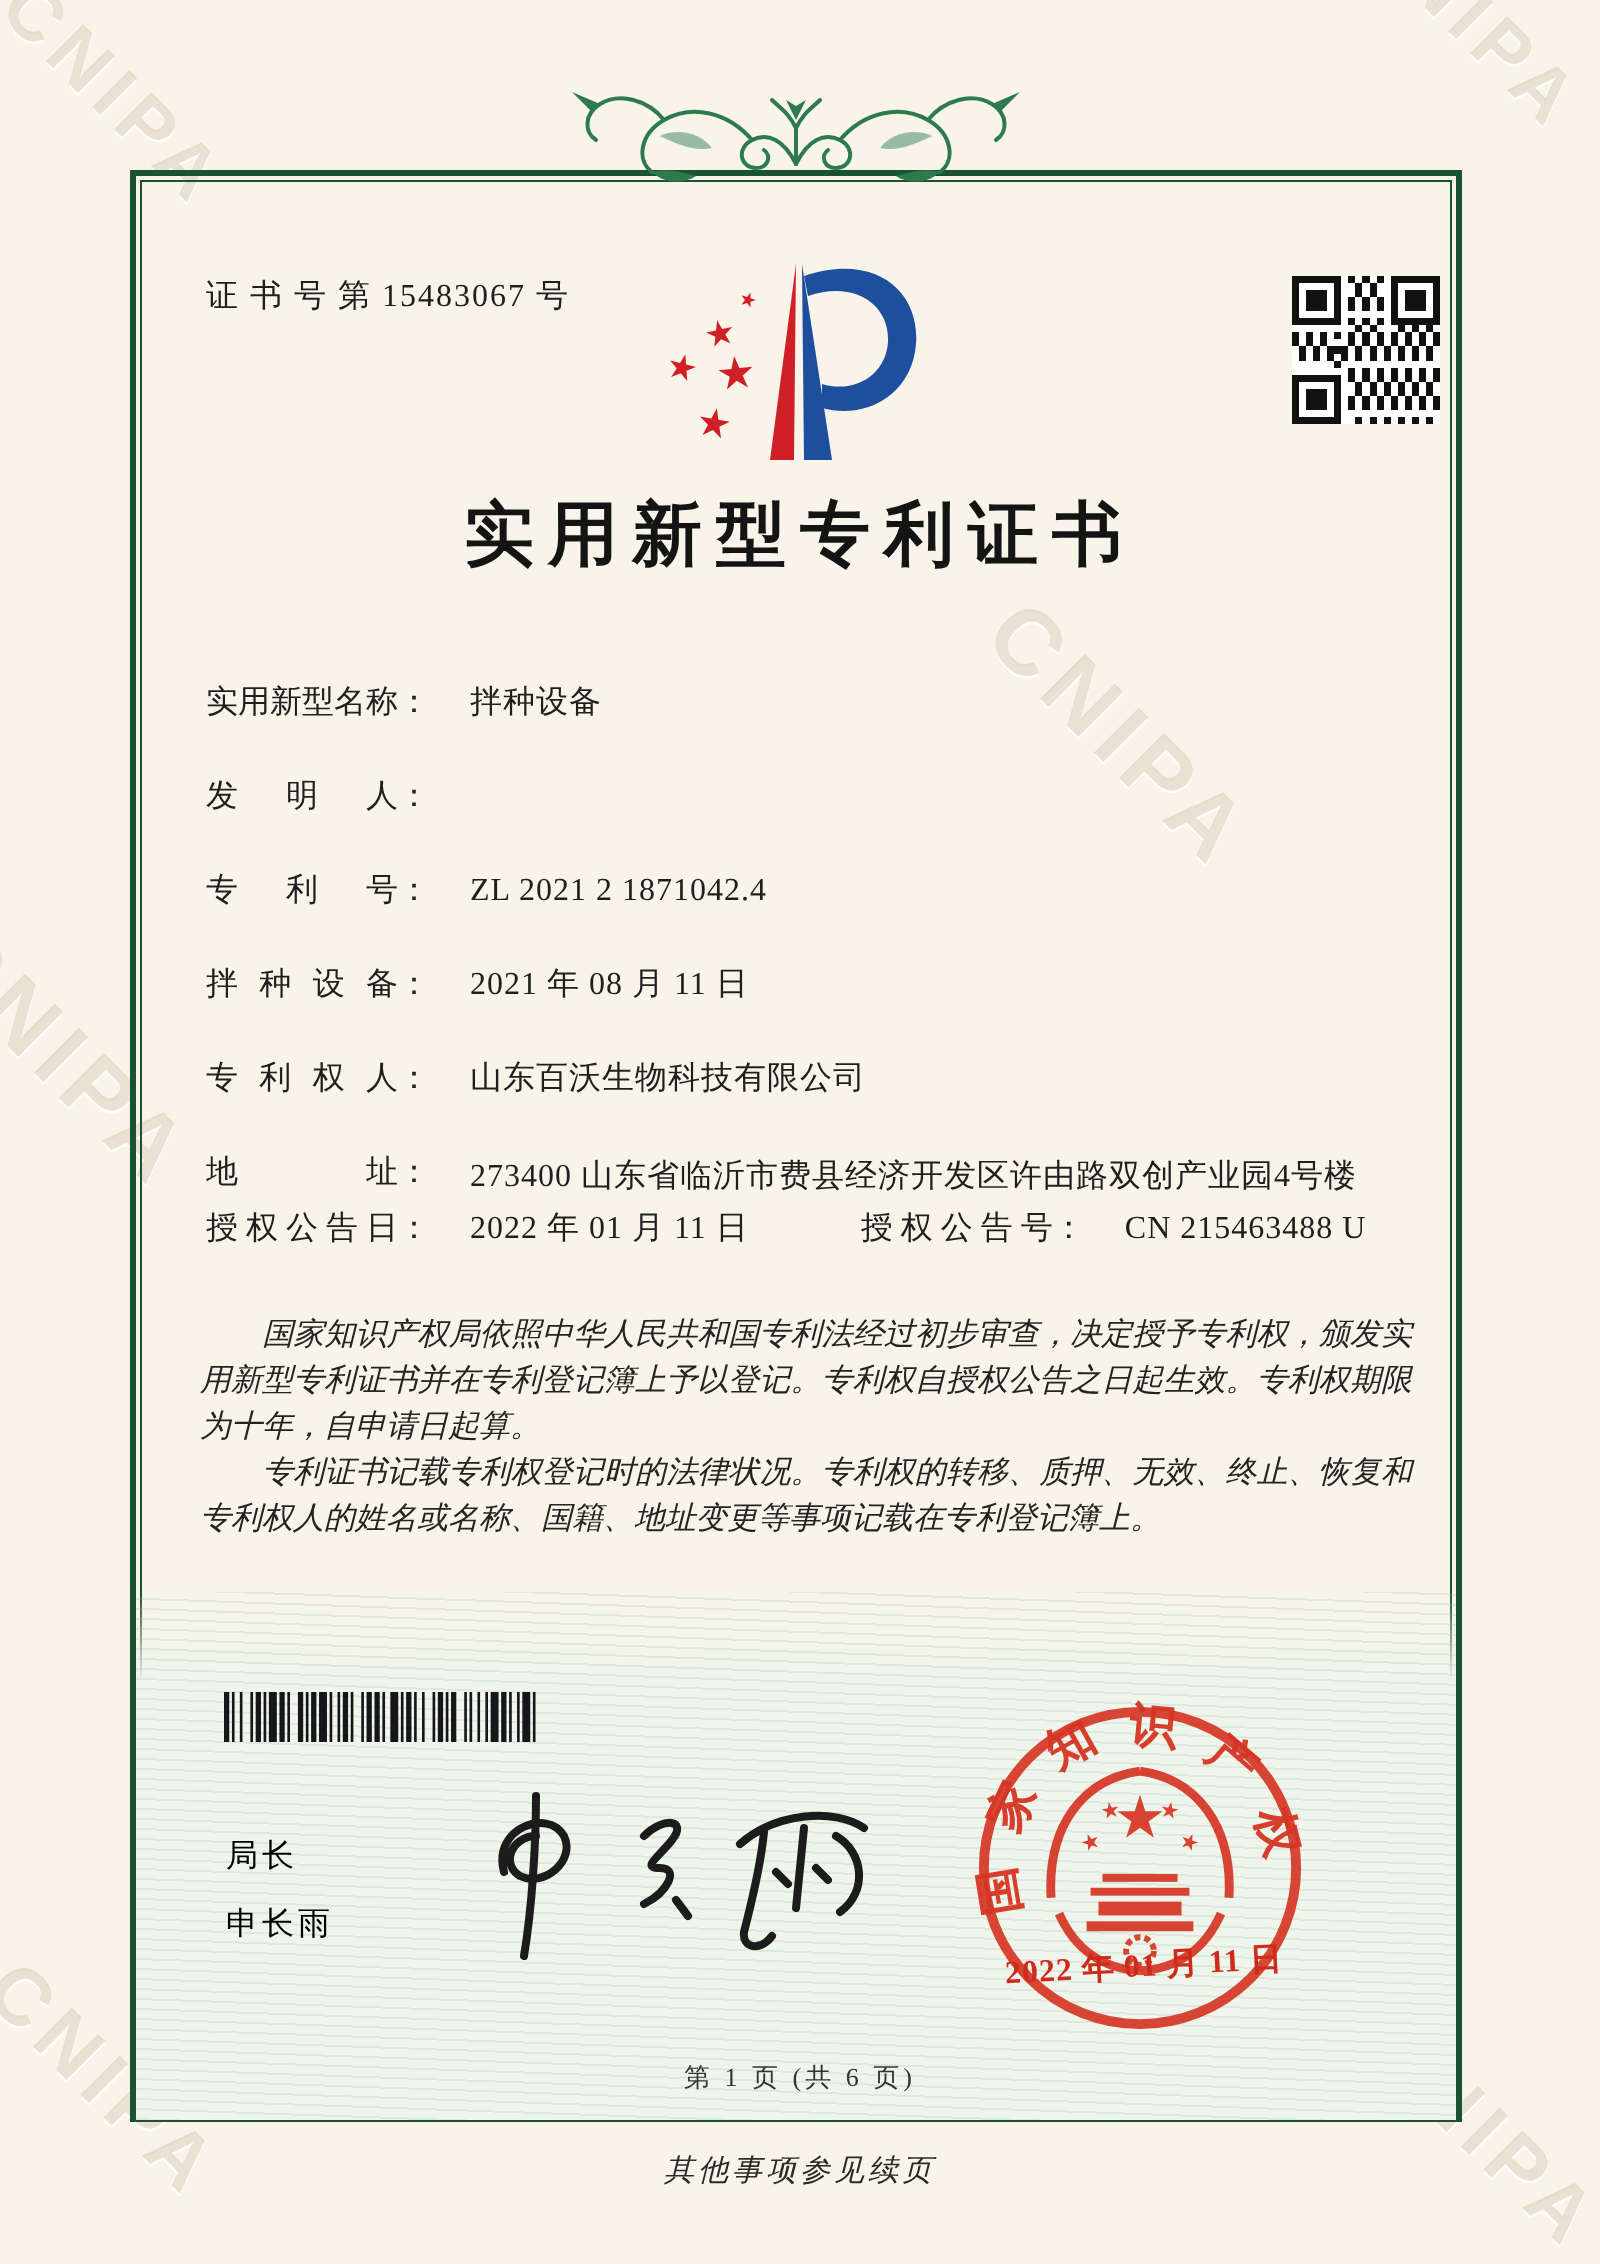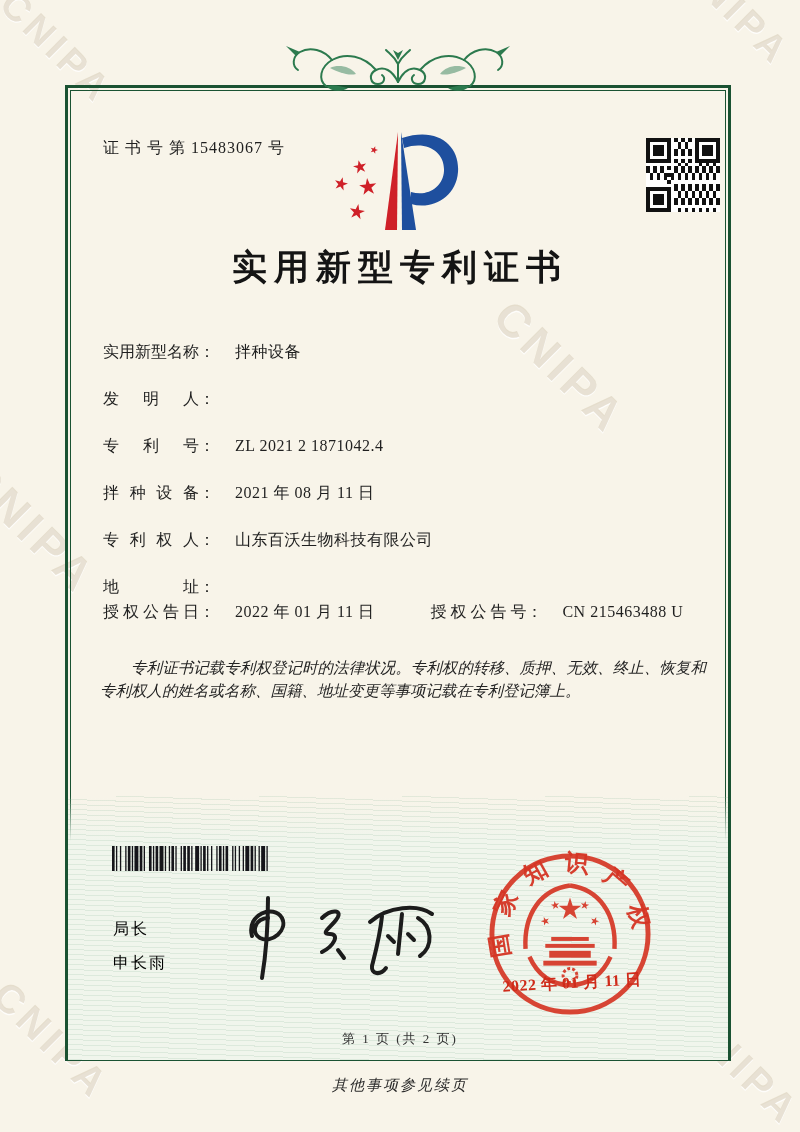--- a/index.html
+++ b/index.html
@@ -407,34 +407,36 @@
       <span class="fvalue">2021 年 08 月 11 日</span>
     </div>
     <div class="frow">
       <span class="flabel">专利权人</span>
         <span class="fcolon">：</span>
       <span class="fvalue">山东百沃生物科技有限公司</span>
     </div>
     <div class="frow addr">
       <span class="flabel">地址</span>
         <span class="fcolon">：</span>
+      <span class="fvalue">273400 山东省临沂市费县经济开发区许由路双创产业园4号楼</span>
     </div>
     <div class="frow grant-row">
       <span class="flabel">授权公告日</span>
         <span class="fcolon">：</span>
       <span class="fvalue">2022 年 01 月 11 日</span>
       <span class="grant-right">
         <span class="flabel">授权公告号</span>
           <span class="fcolon">：</span>
         <span class="fvalue">CN 215463488 U</span>
       </span>
     </div>
   </div>
 
   <div class="paras">
+    <p>　　国家知识产权局依照中华人民共和国专利法经过初步审查，决定授予专利权，颁发实用新型专利证书并在专利登记簿上予以登记。专利权自授权公告之日起生效。专利权期限为十年，自申请日起算。</p>
     <p>　　专利证书记载专利权登记时的法律状况。专利权的转移、质押、无效、终止、恢复和专利权人的姓名或名称、国籍、地址变更等事项记载在专利登记簿上。</p>
   </div>
 
   <svg class="barcode" id="barcode-svg" viewBox="0 0 208 25" preserveAspectRatio="none">
       <rect x="0" y="0" width="2.64" height="25" fill="#15151a"></rect>
       <rect x="3.96" y="0" width="1.32" height="25" fill="#15151a"></rect>
       <rect x="7.92" y="0" width="1.32" height="25" fill="#15151a"></rect>
       <rect x="13.2" y="0" width="1.32" height="25" fill="#15151a"></rect>
       <rect x="15.84" y="0" width="2.64" height="25" fill="#15151a"></rect>
       <rect x="19.8" y="0" width="1.32" height="25" fill="#15151a"></rect>
@@ -515,16 +517,16 @@
     </g>
     <g stroke="#d53524" stroke-width="4.5" fill="none" opacity="0.92">
       <path d="M40,100 C38,64 56,40 85,36"></path>
       <path d="M130,100 C132,64 114,40 85,36"></path>
       <path d="M44,108 C52,126 66,136 85,137"></path>
       <path d="M126,108 C118,126 104,136 85,137"></path>
     </g>
   </svg>
   <div class="seal-date">2022 年 01 月 11 日</div>
 
-  <div class="page-info">第 1 页 (共 2 页)</div>
+  <div class="page-info">第 1 页 (共 6 页)</div>
   <div class="continuation">其他事项参见续页</div>
 
 </div>
 
 </body></html>

